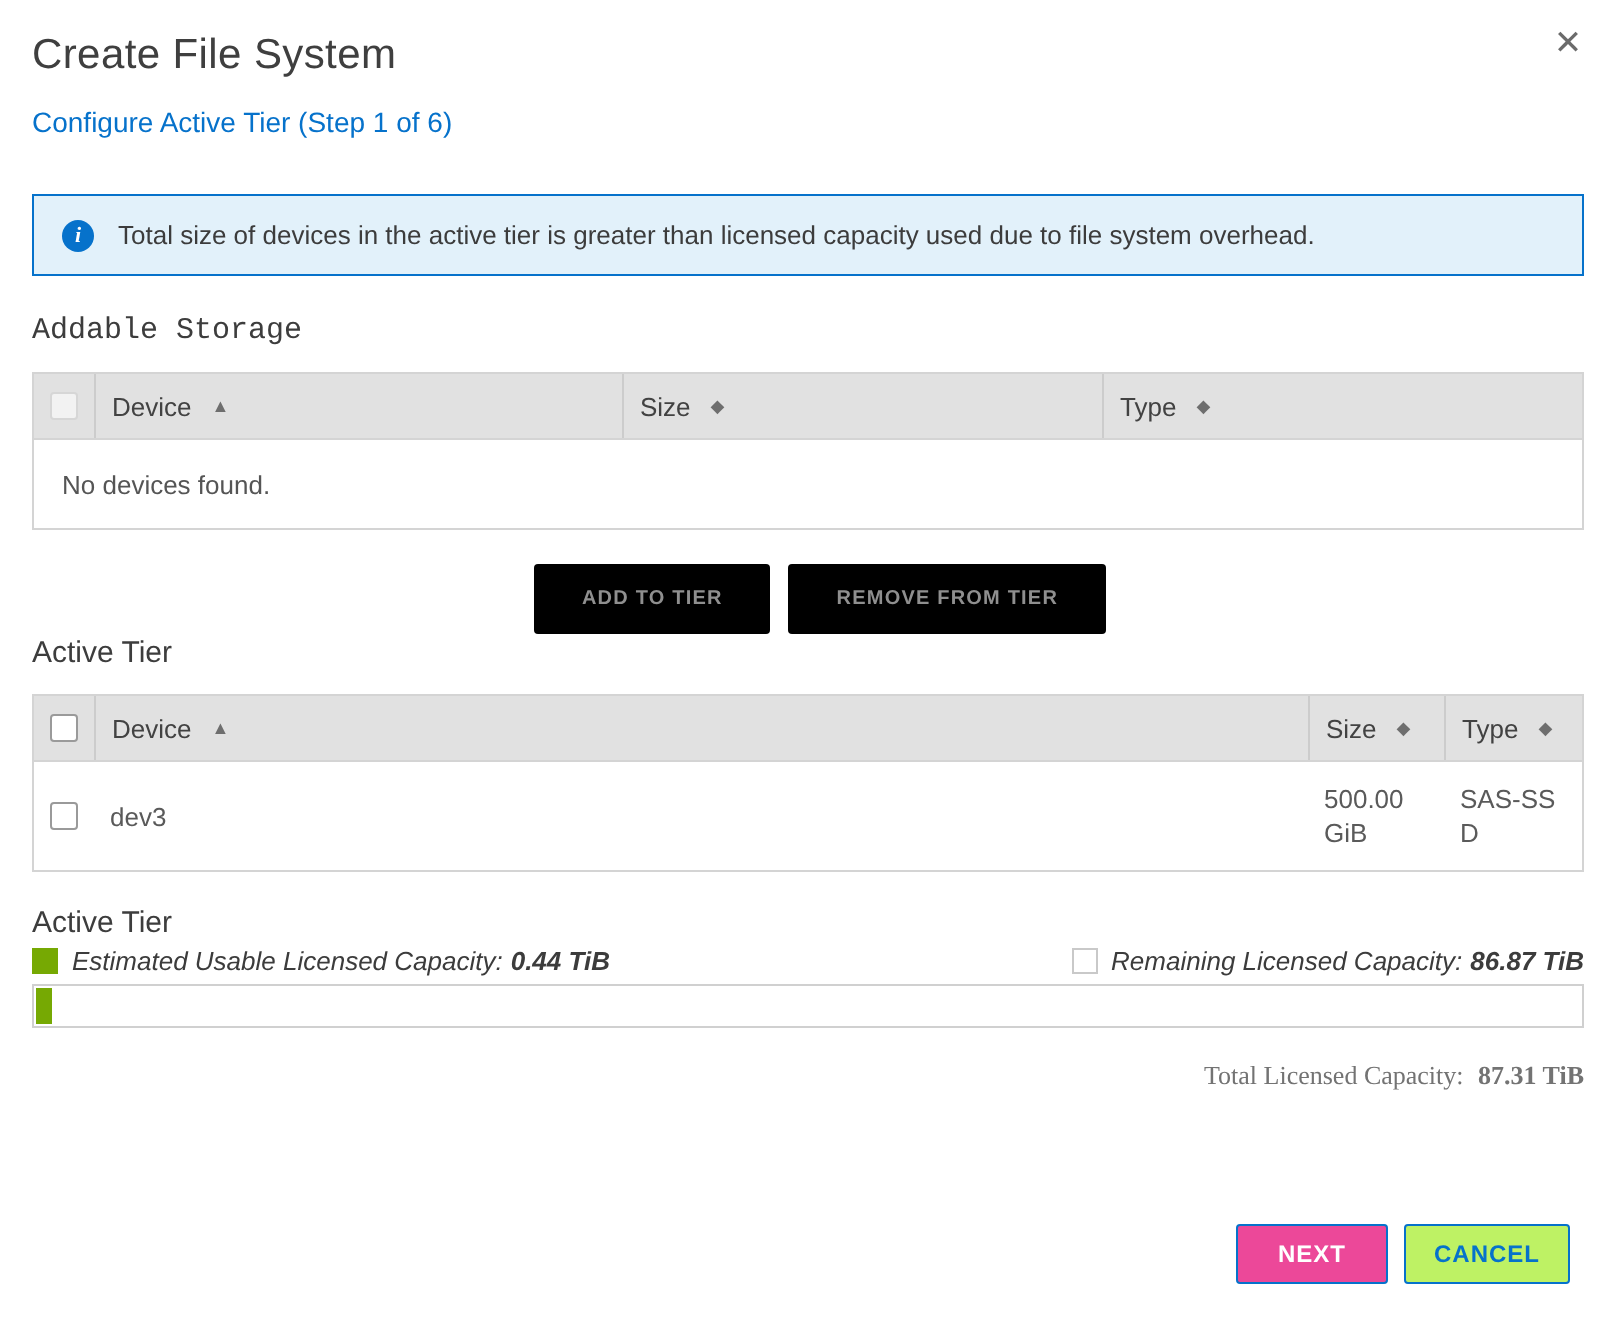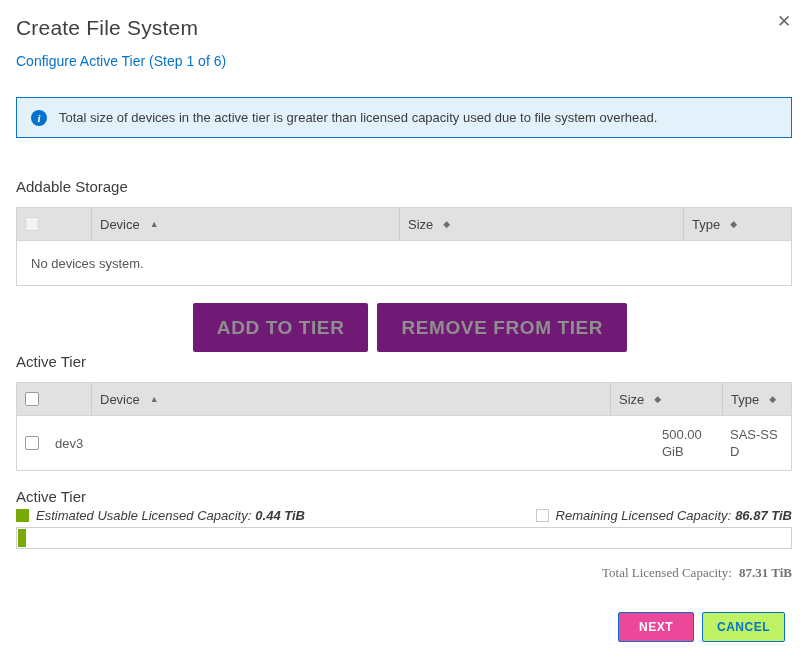--- a/index.html
+++ b/index.html
@@ -25,27 +25,27 @@
   }
   .info-icon {
     width:16px; height:16px; min-width:16px; border-radius:50%; background:#0672cb;
     color:#fff; font-size:11px; font-weight:bold; text-align:center; line-height:16px;
     font-family:"Liberation Serif","DejaVu Serif",serif; font-style:italic;
   }
   .banner-text { margin-left:12px; font-size:13px; color:#3c3c3c; }
 
   
   .section-title { font-size:15px; color:#3d3d3d; }
-  .st-addable { margin-top:40px; }
+  .st-addable { margin-top:19px;font-family:Liberation Mono, monospace; }
   .st-active  { margin-top:1px; }
   .st-capacity{ margin-top:17px; }
 
   
   .tbl { margin-top:12px; width:776px; border:1px solid #d4d4d4; font-size:13px; }
-  .tbl-head { display:flex; background:#e1e1e1; height:32px; align-items:stretch;gap:44px; }
+  .tbl-head { display:flex; background:#e1e1e1; height:32px; align-items:stretch; }
   .th { display:flex; align-items:center; padding:0 8px; color:#424242; border-left:1px solid #cccccc; }
   .th:first-child { border-left:none; }
   .th .lbl { margin-right:10px; }
   .sort-glyph { font-size:9px; color:#6e6e6e; }
   .col-cb { width:30px; justify-content:center; padding:0; }
   .t1-device { width:264px; }
   .t1-size { width:240px; }
   .t1-type { flex:1; }
   .t2-device { flex:1; }
   .t2-size { width:68px; }
@@ -60,22 +60,22 @@
 
   .cb {
     width:14px; height:14px; border:1px solid #9a9a9a; border-radius:2px; background:#fff;
     display:inline-block;
   }
   .cb.disabled { border-color:#d6d6d6; background:#f2f2f2; }
 
   
   .tier-actions { margin-top:17px; display:flex; justify-content:center; gap:9px; padding-left:12px; }
   .btn-disabled {
-    background:#701a75; color:#8f8f8f; border:none; border-radius:2px;
-    font-size:19px; font-weight:bold; letter-spacing:.6px; height:49px; padding:0 24px;
+    background:#000000; color:#8f8f8f; border:none; border-radius:2px;
+    font-size:10px; font-weight:bold; letter-spacing:.6px; height:35px; padding:0 24px;
     font-family:inherit;
   }
 
   
   .legend-row { margin-top:3px; display:flex; justify-content:space-between; align-items:center; font-size:13px; color:#3c3c3c;font-style:italic; }
   .legend-item { display:flex; align-items:center; }
   .swatch { width:13px; height:13px; display:inline-block; margin-right:7px; }
   .swatch-used { background:#76a903; }
   .swatch-remaining { background:#fff; border:1px solid #c9c9c9; }
   .legend-item b { margin-left:4px; }
@@ -126,21 +126,21 @@
       <div class="th t1-size">
         <span class="lbl">Size</span>
         <span class="sort-glyph">◆</span>
       </div>
       <div class="th t1-type">
         <span class="lbl">Type</span>
         <span class="sort-glyph">◆</span>
       </div>
     </div>
     <div class="tbl-row row-empty">
-      <span class="empty-text">No devices system.</span>
+      <span class="empty-text">No devices found.</span>
     </div>
   </div>
 
   <div class="tier-actions">
     <button class="btn-disabled" disabled="">ADD TO TIER</button>
     <button class="btn-disabled" disabled="">REMOVE FROM TIER</button>
   </div>
 
   <div class="section-title st-active">Active Tier</div>
 

